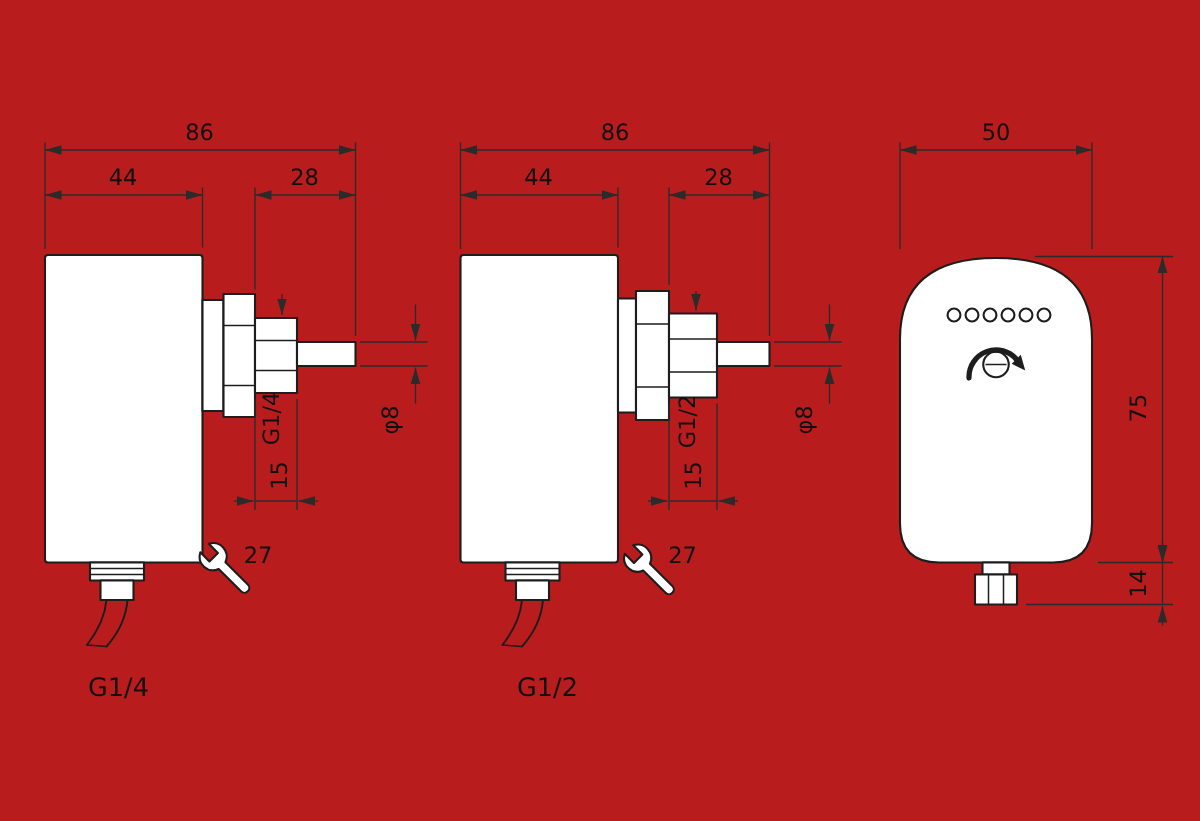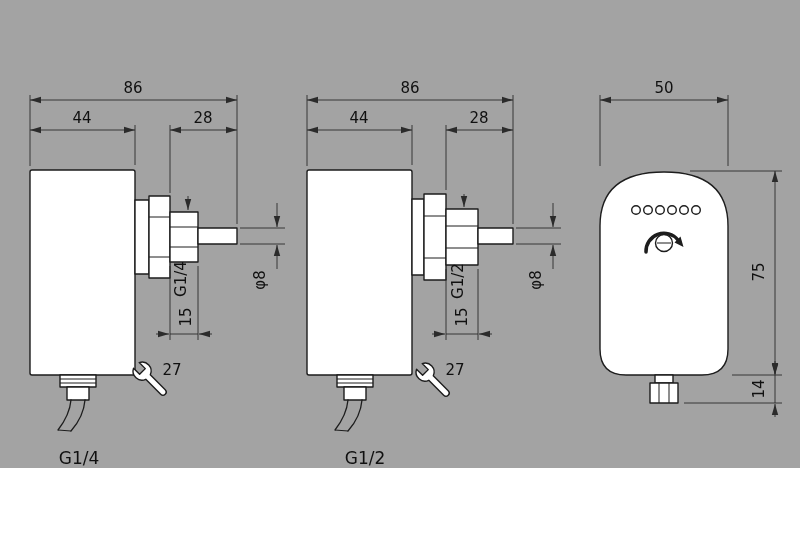--- a/index.html
+++ b/index.html
@@ -1,16 +1,16 @@
 <!DOCTYPE html>
 <html><head>
 <meta charset="utf-8">
 <style>
   html,body{margin:0;padding:0;background:#ffffff;}
-  .canvas{position:relative;width:800px;height:468px;background:#a3a3a3;overflow:hidden;}
+  .canvas{position:relative;width:800px;height:547px;background:#b91c1c;overflow:hidden;}
   svg{display:block;}
   .outline{fill:#ffffff;stroke:#1d1d1d;stroke-width:1.4;stroke-linejoin:round;}
   .facet{stroke:#1d1d1d;stroke-width:1;fill:none;}
   .wire{fill:none;stroke:#1d1d1d;stroke-width:1.3;stroke-linecap:round;}
   .dim line{stroke:#2b2b2b;stroke-width:0.9;fill:none;}
   .dim text{font-family:"DejaVu Sans",sans-serif;font-size:15px;fill:#101010;text-anchor:middle;}
   .caption{font-family:"DejaVu Sans",sans-serif;font-size:17px;fill:#101010;text-anchor:middle;}
   .dial{fill:none;stroke:#1d1d1d;stroke-width:1.4;}
   .swoosh{fill:none;stroke:#1d1d1d;stroke-width:3.5;stroke-linecap:round;}
 </style>

